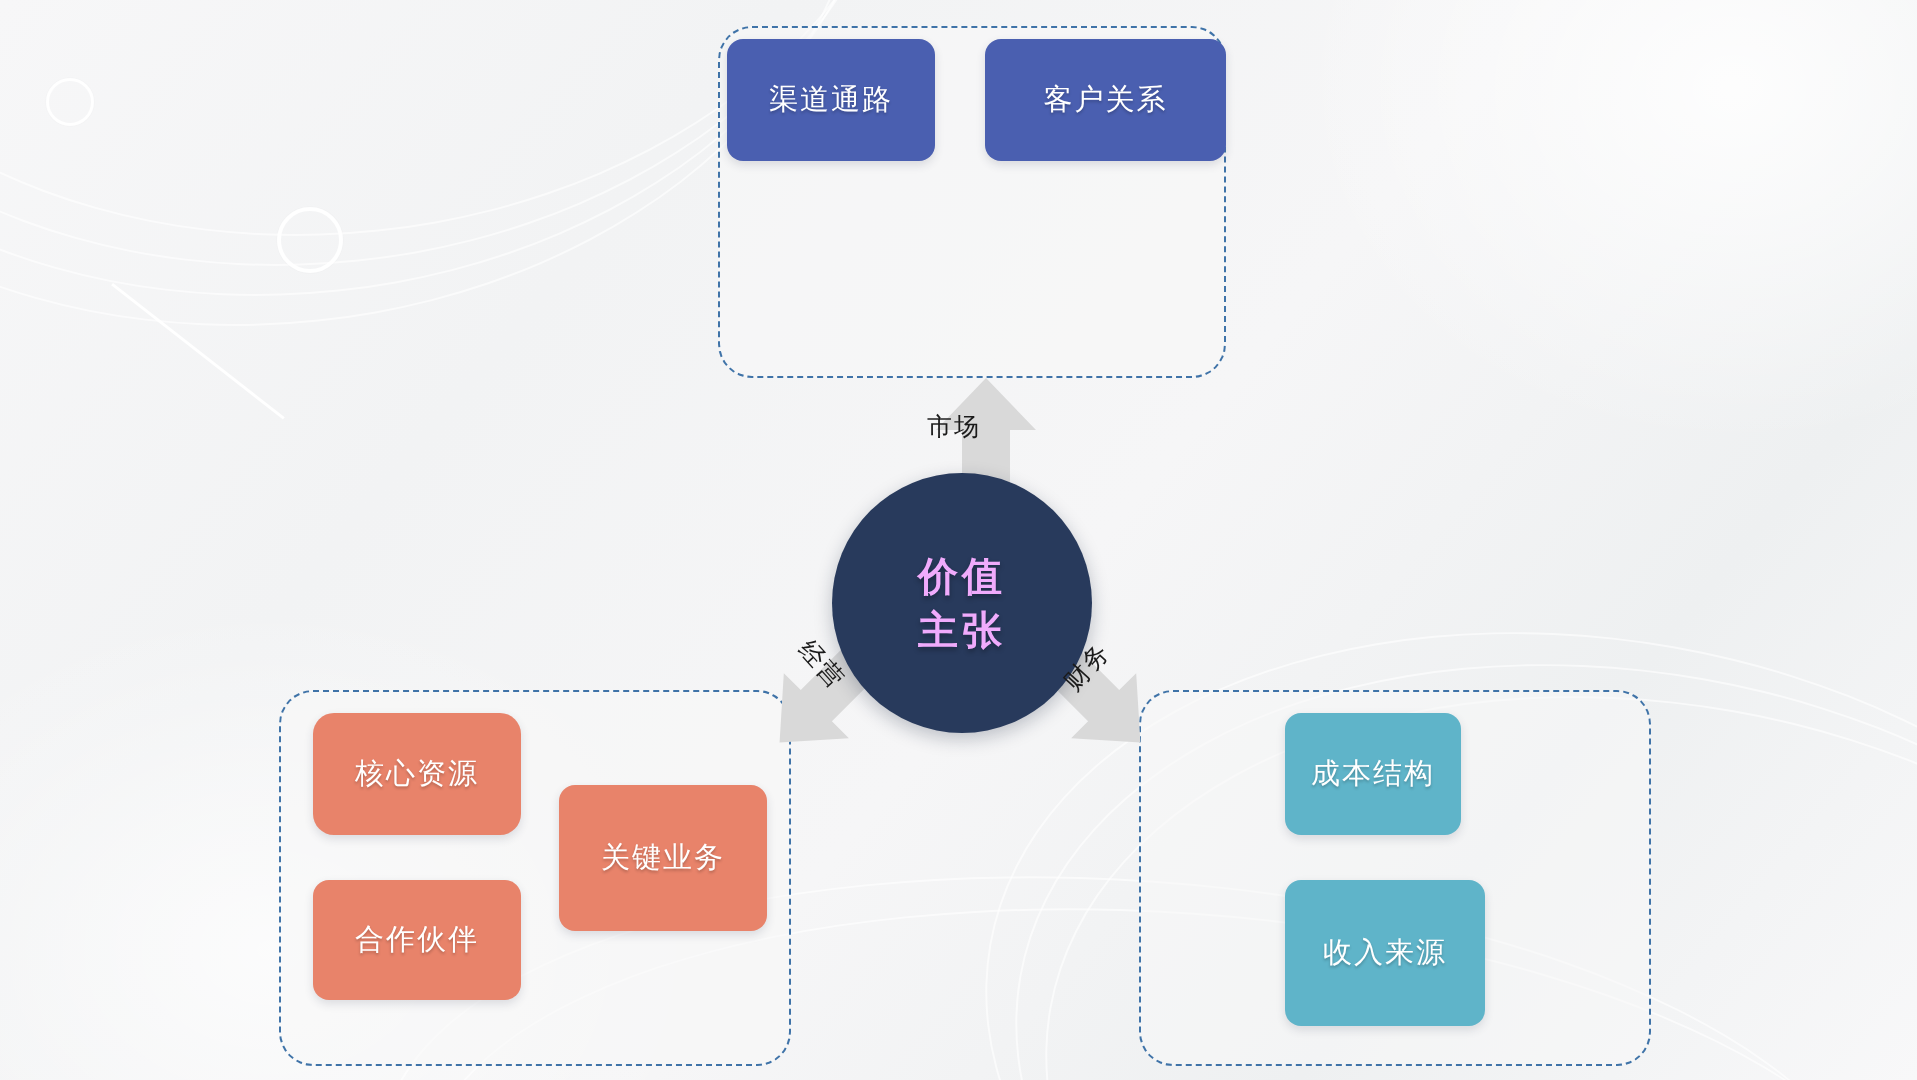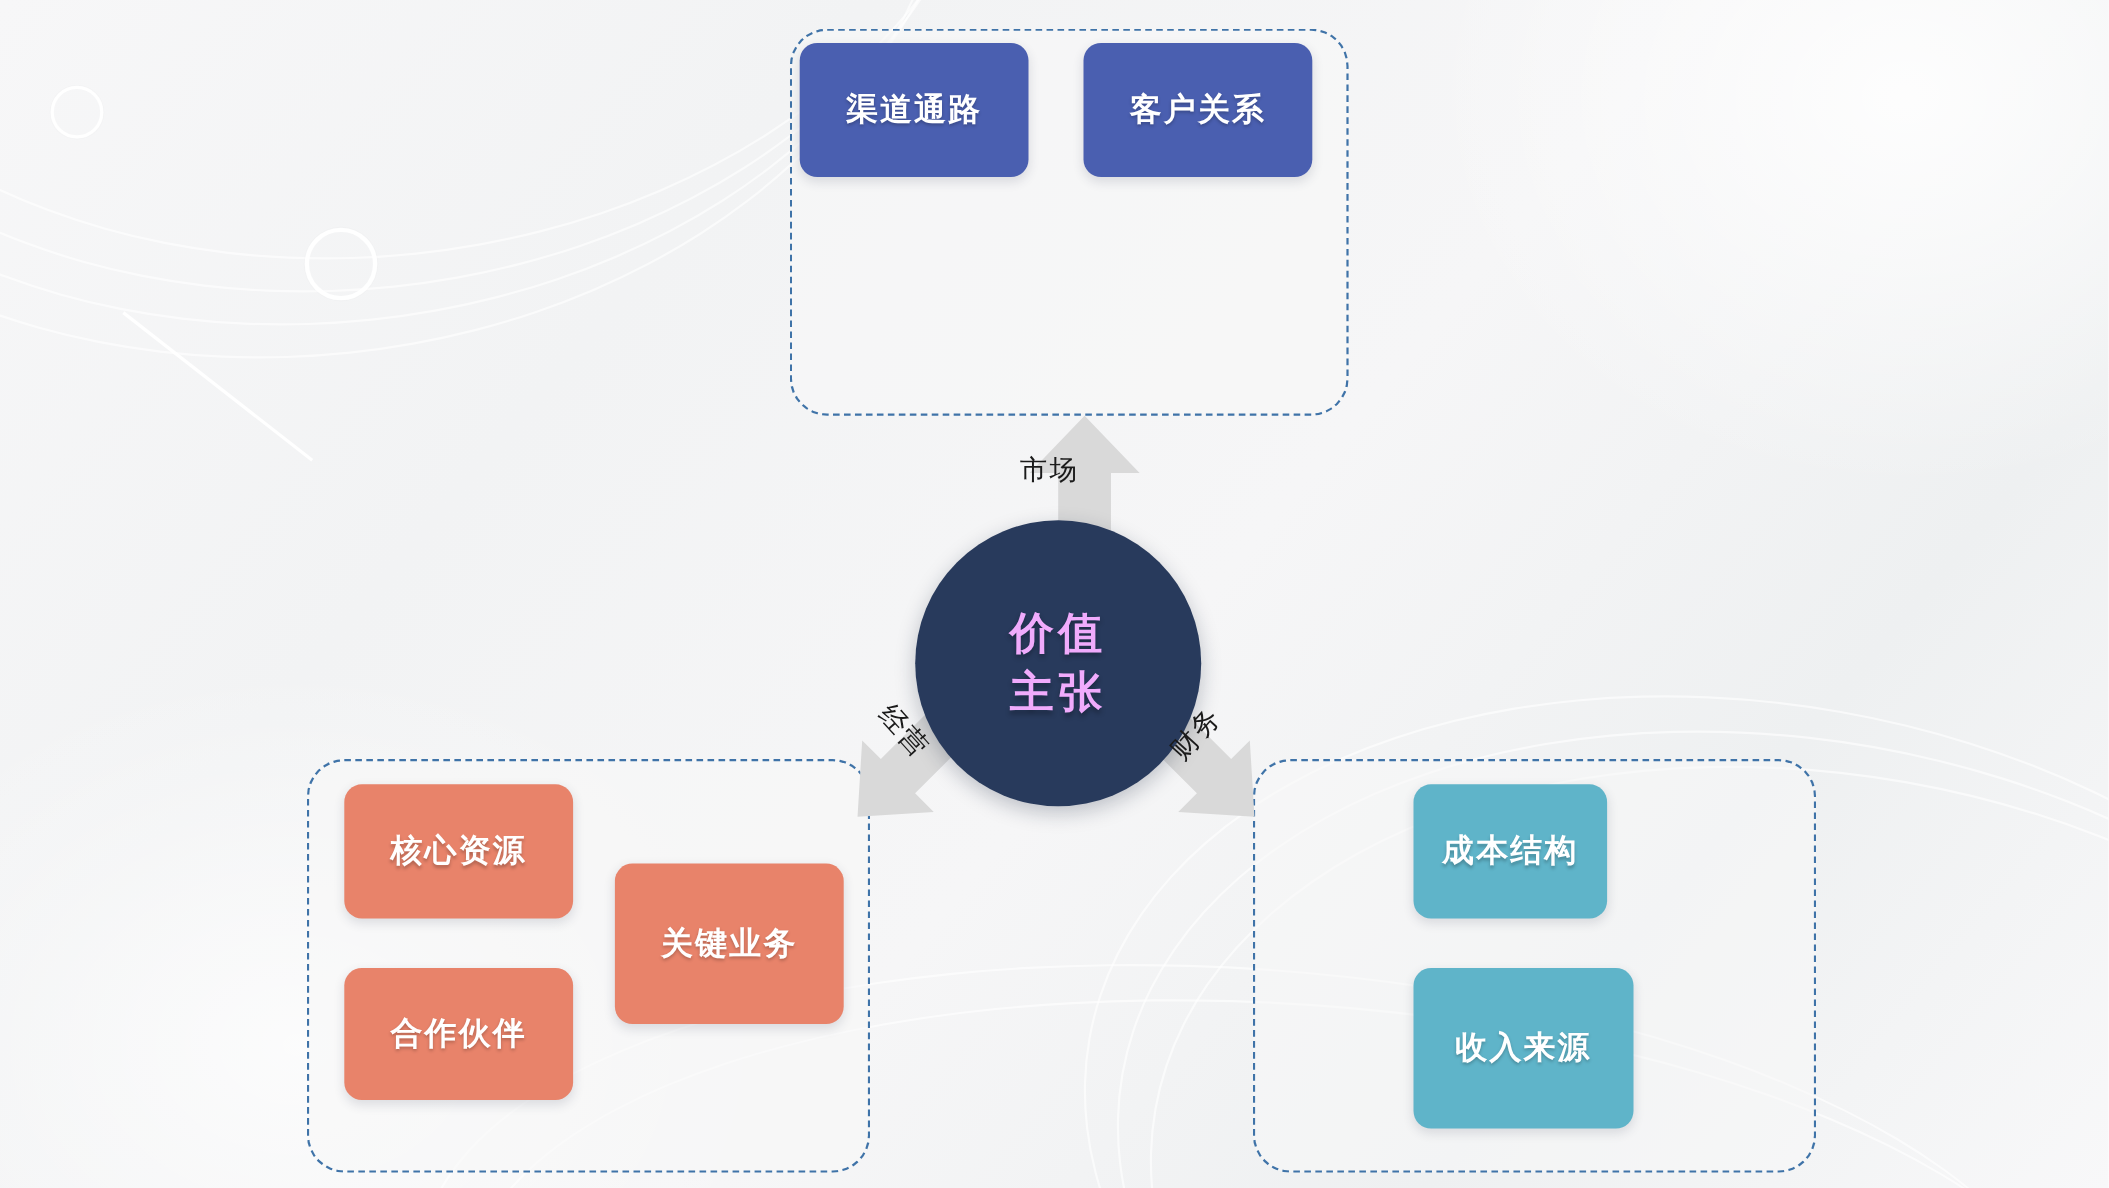--- a/index.html
+++ b/index.html
@@ -83,38 +83,38 @@
 
   
   .card {
     position: absolute;
     border-radius: 16px;
     display: flex;
     align-items: center;
     justify-content: center;
     color: #ffffff;
     font-size: 29px;
-    font-weight: bold;
+    font-weight: normal;
     letter-spacing: 2px;
     text-shadow: 0 2px 3px rgba(0,0,0,0.24);
     box-shadow: 0 4px 10px rgba(40,50,80,0.14);
     box-sizing: border-box;
     white-space: nowrap;
   }
   .card.blue  { background: #4a5fb0; }
   .card.coral { background: #e8836a; }
   .card.teal  { background: #5fb4c9; }
 
   
   .c-channel  { left: 727px;  top: 39px;  width: 208px; height: 122px; }
-  .c-relation { left: 985px;  top: 39px;  width: 208px; height: 122px; }
+  .c-relation { left: 985px;  top: 39px;  width: 241px; height: 122px; }
   .c-customer { left: 855px;  top: 215px; width: 208px; height: 146px; }
 
   
-  .c-resource { left: 313px;  top: 713px; width: 208px; height: 122px; }
+  .c-resource { left: 313px;  top: 713px; width: 208px; height: 122px; border-radius: 21px; }
   .c-partner  { left: 313px;  top: 880px; width: 208px; height: 120px; }
   .c-keyops   { left: 559px;  top: 785px; width: 208px; height: 146px; }
 
   
   .c-cost     { left: 1285px; top: 713px; width: 176px; height: 122px; }
   .c-revenue  { left: 1285px; top: 880px; width: 200px; height: 146px; }
 
   
   .center-circle {
     position: absolute;

